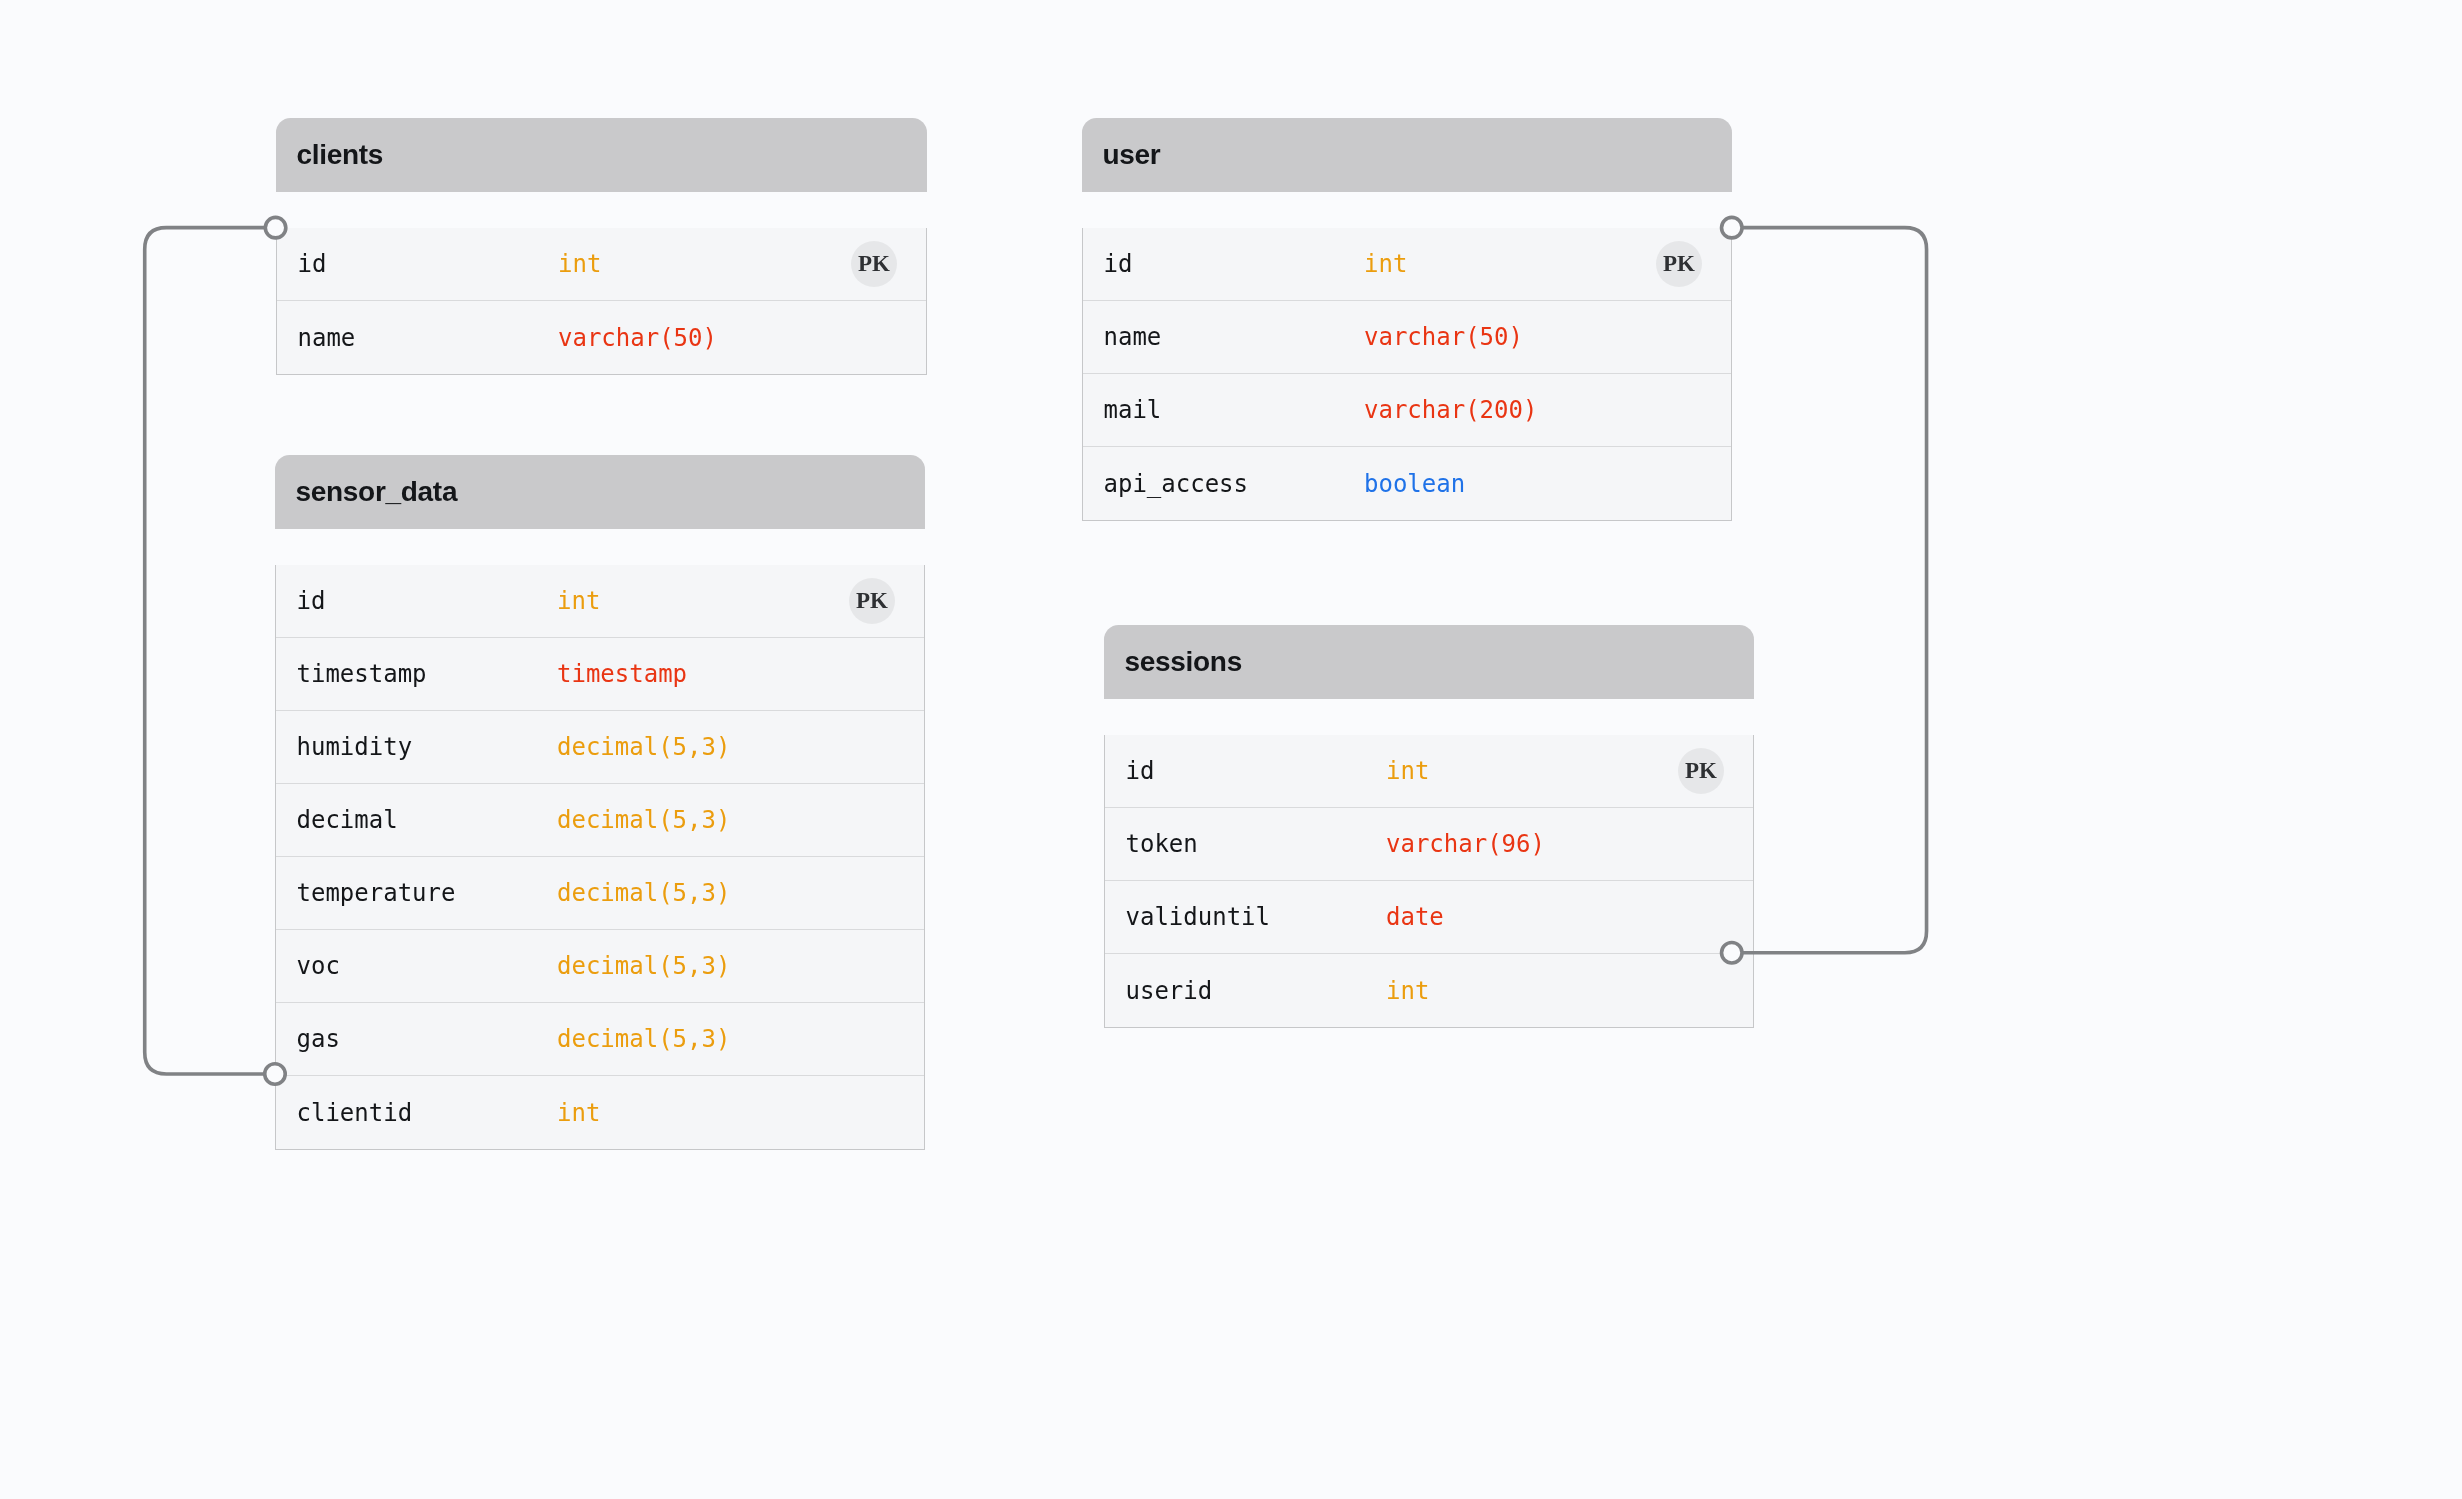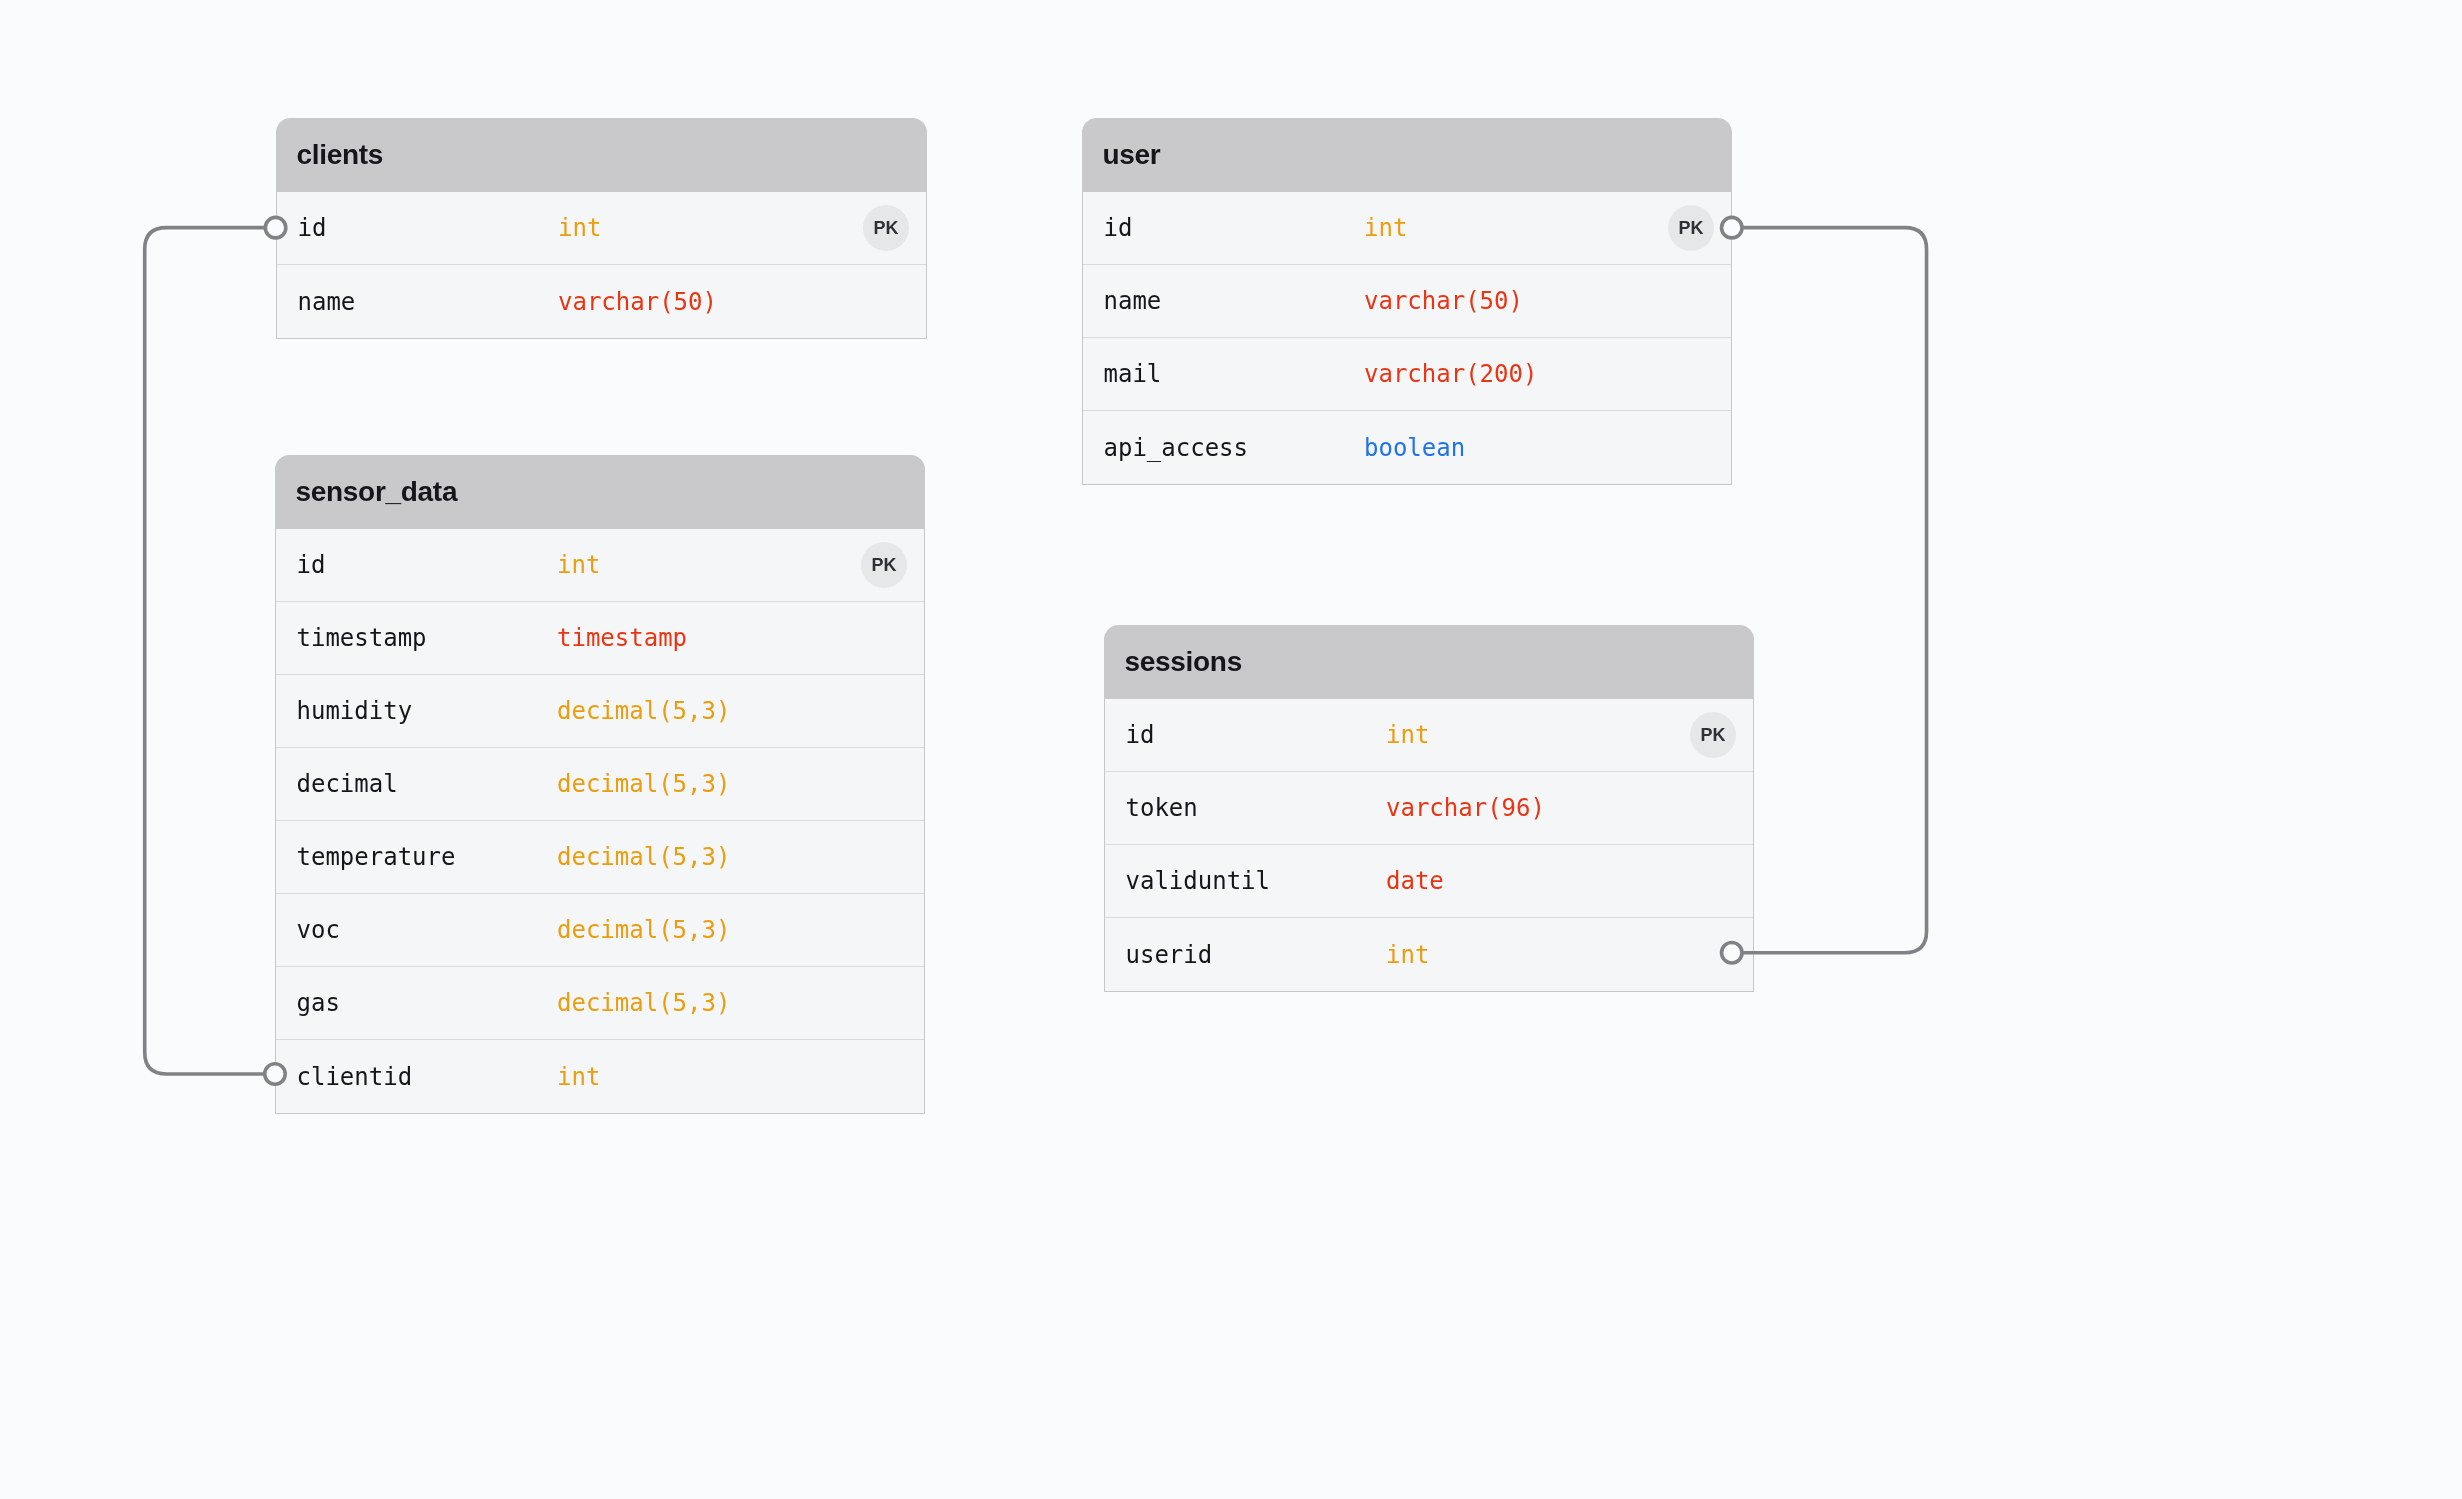--- a/index.html
+++ b/index.html
@@ -37,20 +37,21 @@
     font-weight: 700;
     font-size: 28px;
     letter-spacing: -0.3px;
     color: var(--text, #141619);
   }
   .tbody {
     background: var(--row-bg, #f5f6f8);
     border: 1.8px solid var(--border, #c6c7c9);
     border-top: none;
     box-sizing: border-box;
+    margin-top: 36px;
   }
   .row {
     position: relative;
     height: 73px;
     box-sizing: border-box;
     border-bottom: 1.2px solid var(--separator, #d9dadc);
   }
   .row:last-child {
     border-bottom: none;
   }
@@ -69,31 +70,31 @@
     top: 50%;
     transform: translateY(-50%);
     font-size: 24px;
     white-space: pre;
   }
   .c-orange { color: var(--type-orange, #eb9d0e); }
   .c-red    { color: var(--type-red, #e93513); }
   .c-blue   { color: var(--type-blue, #1f72e8); }
   .pk {
     position: absolute;
-    right: 17px;
+    right: 29px;
     top: 50%;
     transform: translateY(-50%);
     width: 46px;
     height: 46px;
     border-radius: 50%;
     background: var(--pk-bg, #e6e7e9);
     color: var(--pk-text, #2e3033);
-    font-family: Liberation Sans, sans-serif;
+    font-family: Liberation Serif, serif;
     font-weight: 700;
-    font-size: 18px;
+    font-size: 23px;
     display: flex;
     align-items: center;
     justify-content: center;
     letter-spacing: 0;
   }
   #relations {
     position: absolute;
     left: 0;
     top: 0;
     z-index: 10;

